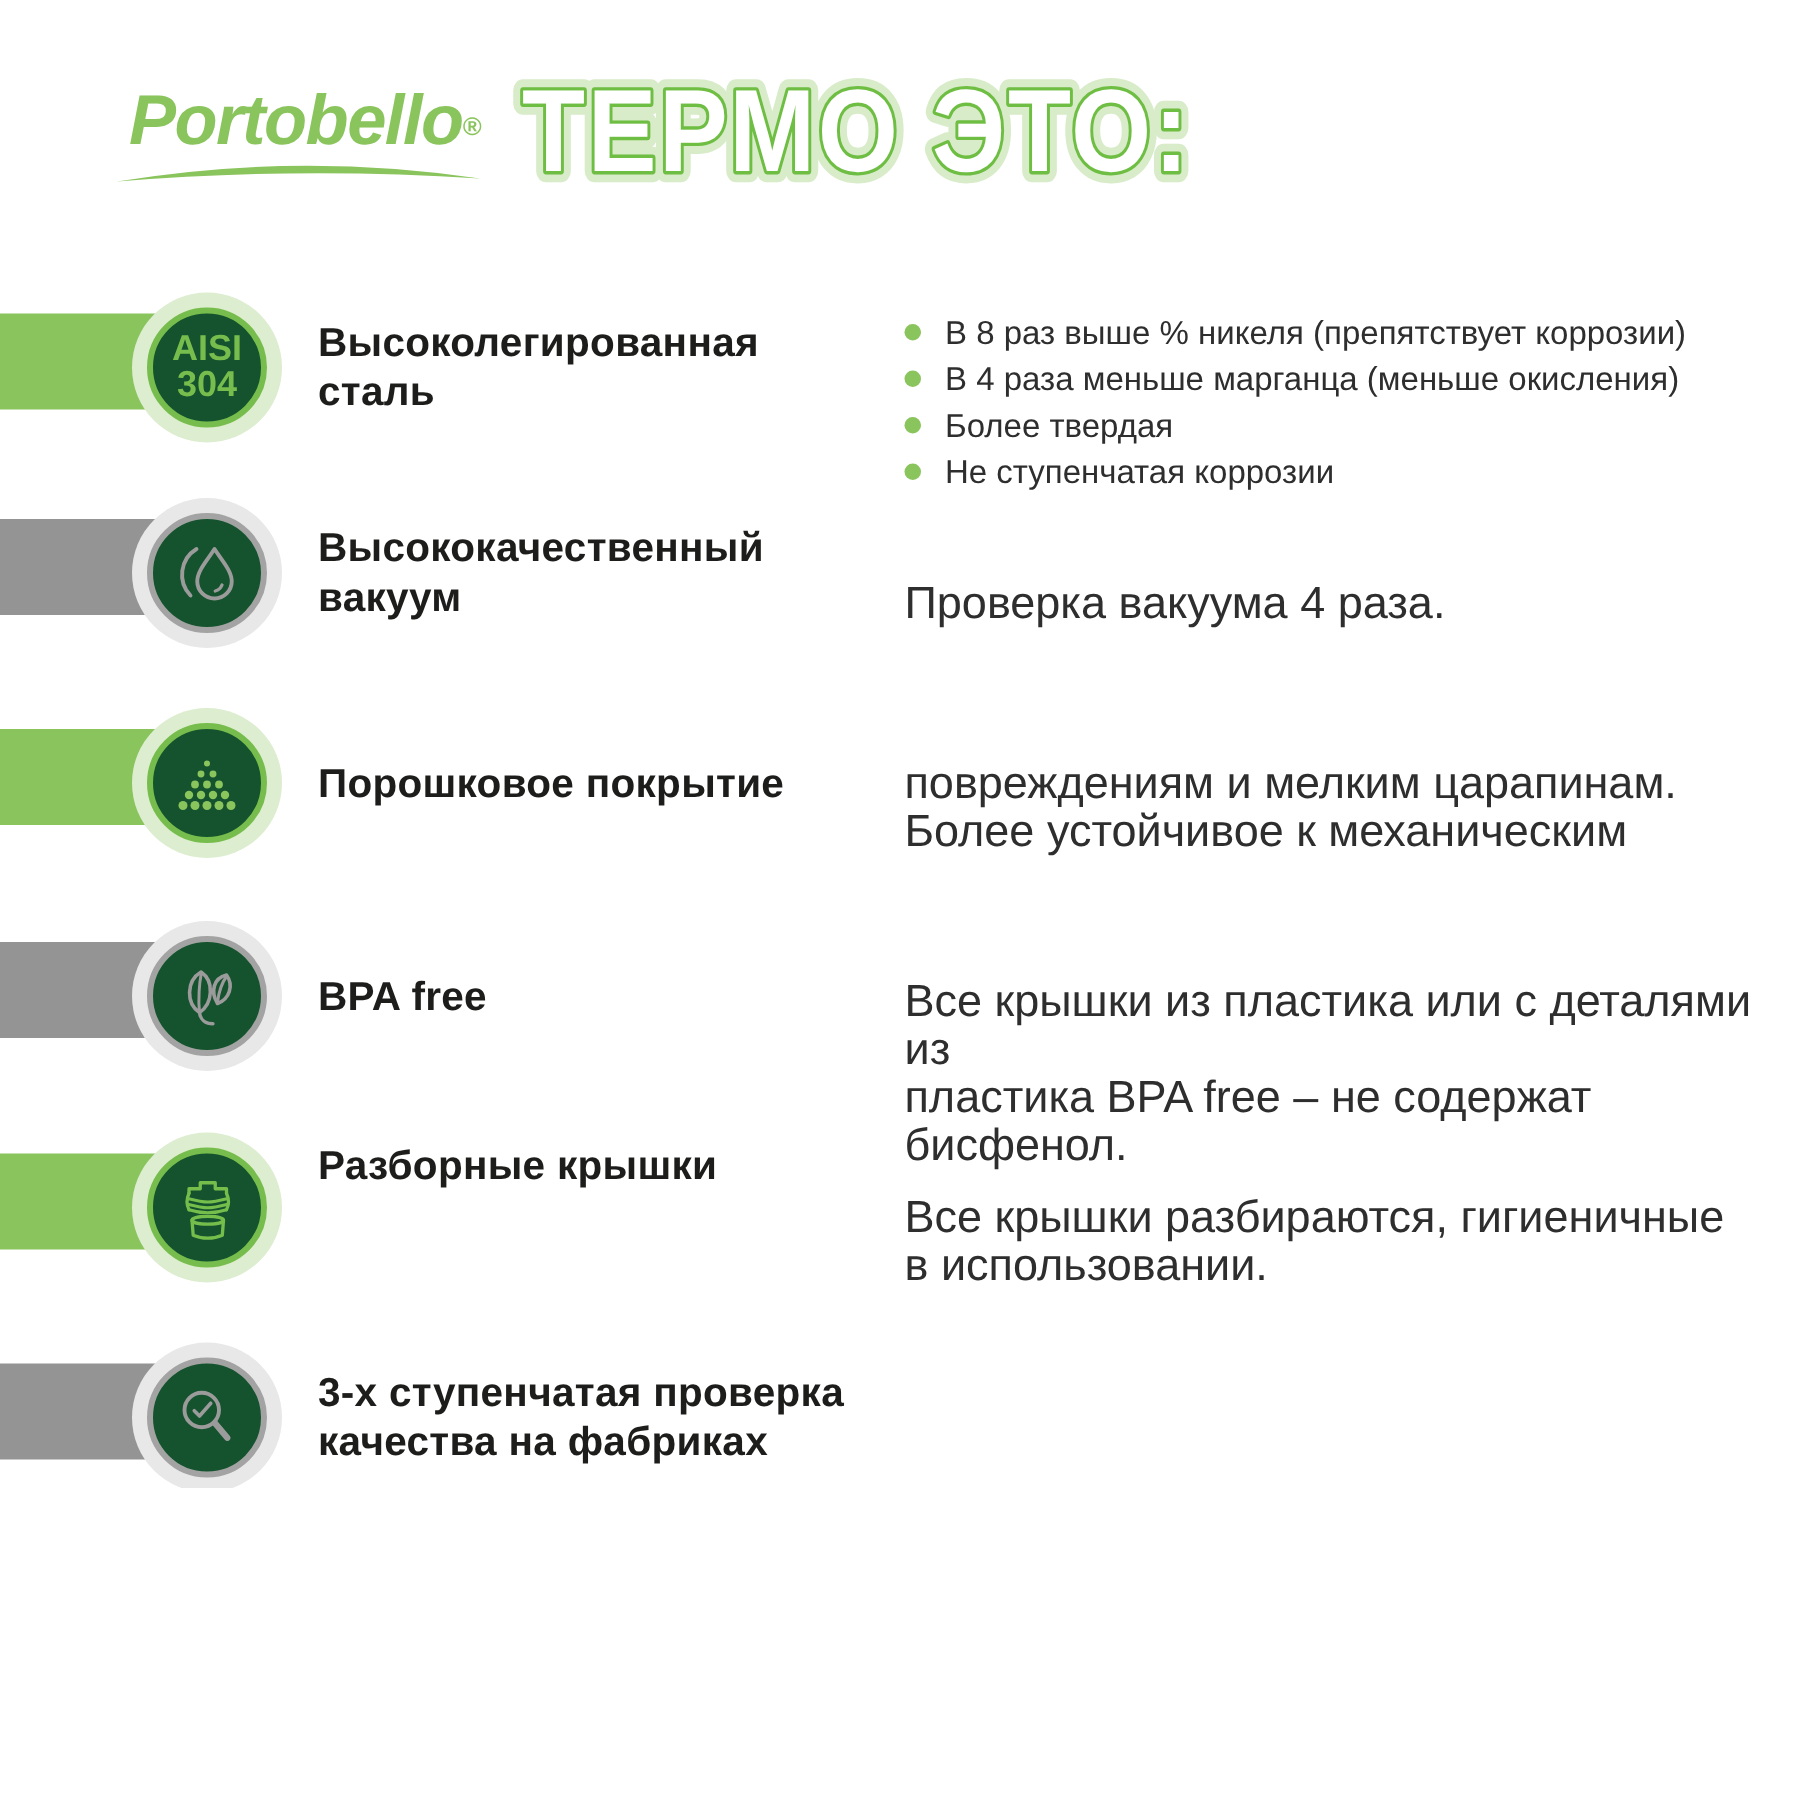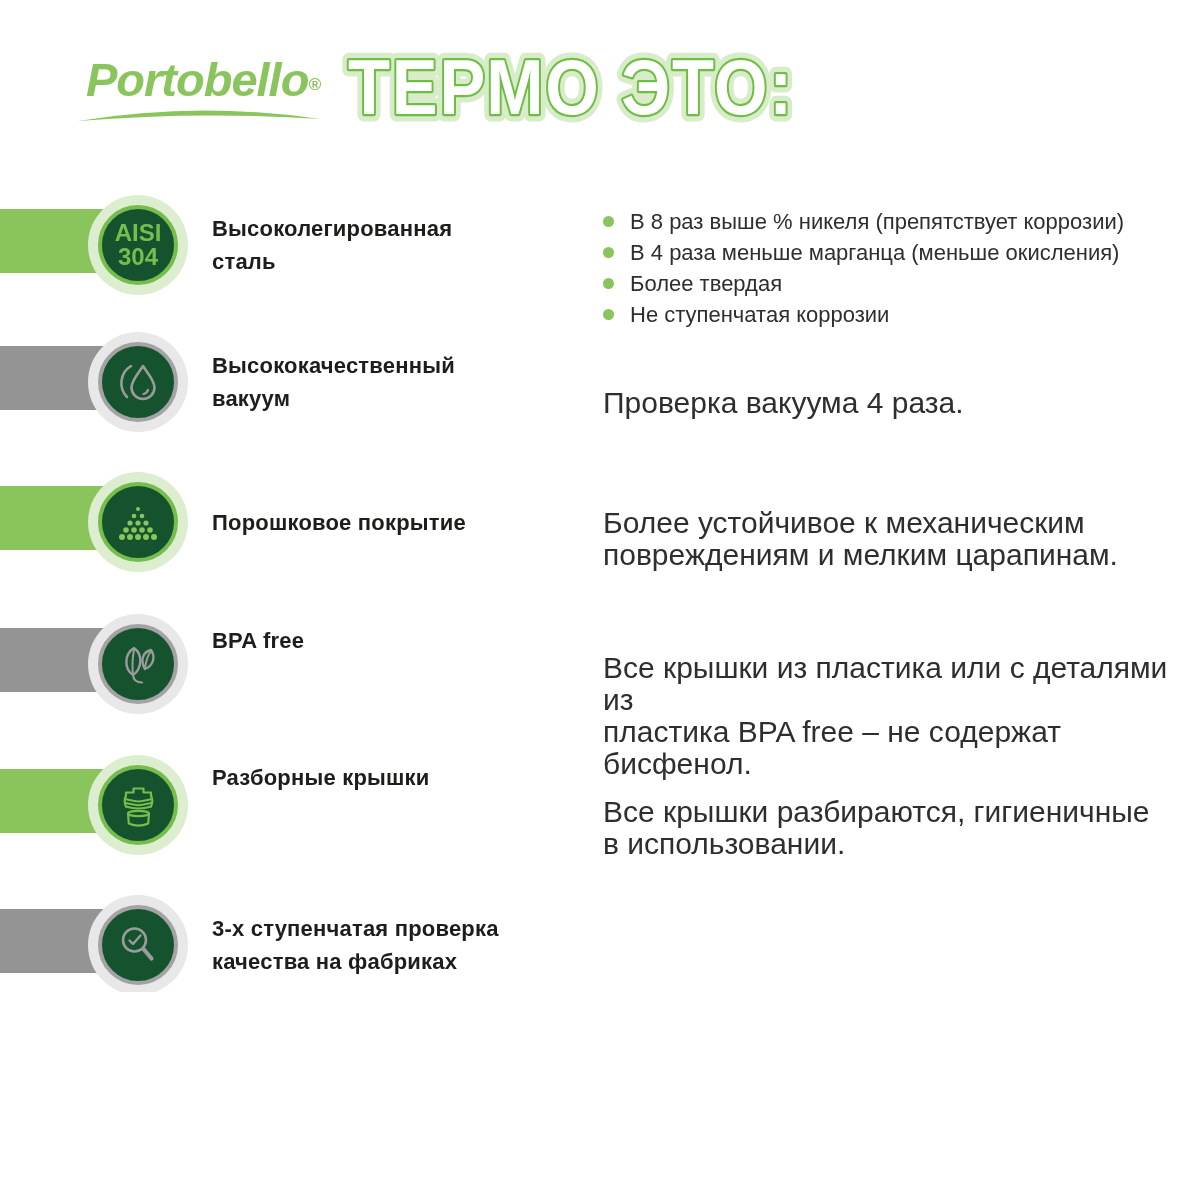--- a/index.html
+++ b/index.html
@@ -24,21 +24,21 @@
 
   .icon-circle{position:absolute;left:98px;width:72px;height:72px;border-radius:50%;
         background:#14532d;z-index:2;display:flex;align-items:center;justify-content:center;}
   .icon-circle.green{border:4px solid #77bd4d;box-shadow:0 0 0 10px #ddedcf;}
   .icon-circle.gray{border:4px solid #a3a3a3;box-shadow:0 0 0 10px #e8e8e8;}
 
   .badge-text{font-weight:bold;font-size:24px;line-height:24px;color:#77bd4d;
         text-align:center;letter-spacing:0px;}
 
   .row-title{position:absolute;left:212px;width:400px;height:80px;display:flex;
-        flex-direction:column;justify-content:center;font-weight:bold;font-size:22px;
+        flex-direction:column;justify-content:center;font-weight:bold;font-size:27px;
         line-height:33px;color:#1d1d1b;letter-spacing:0.2px;}
 
   .desc{position:absolute;left:603px;width:590px;font-size:30px;line-height:32px;color:#2e2e2e;}
   .desc span{display:block;}
 
   .bullet-list{position:absolute;left:603px;top:206px;width:590px;margin:0;padding:0;
         list-style:none;font-size:22px;color:#2e2e2e;}
   .bullet-list li{position:relative;padding-left:27px;line-height:31px;}
   .bullet-list li::before{content:"";position:absolute;left:0;top:10px;width:11px;height:11px;
         border-radius:50%;background:#8ac45c;}
@@ -116,35 +116,35 @@
         <circle class="fill-green" cx="15" cy="38" r="3"></circle>
         <circle class="fill-green" cx="23" cy="38" r="3"></circle>
         <circle class="fill-green" cx="31" cy="38" r="3"></circle>
         <circle class="fill-green" cx="39" cy="38" r="3"></circle>
     </svg>
   </div>
   <div class="row-title" style="top:482px">
     <span>Порошковое покрытие</span>
   </div>
   <div class="desc" style="top:507px">
+    <span>повреждениям и мелким царапинам.</span>
     <span>Более устойчивое к механическим</span>
-    <span>повреждениям и мелким царапинам.</span>
   </div>
 
   <div class="bar gray" style="top:628px"></div>
   <div class="icon-circle gray" style="top:624px">
     <svg class="icon-svg" width="46" height="46" viewBox="0 0 46 46">
       <path class="stroke-gray" stroke-width="2.4" d="M18 34 C 9 28, 9 13, 19 7 C 28 13, 27 28, 18 34 Z"></path>
       <path class="stroke-gray" stroke-width="2" d="M18 34 C 17 25, 18 14, 19 9"></path>
       <path class="stroke-gray" stroke-width="2.4" d="M30 28 C 38 25, 41 16, 36 9 C 27.5 11, 25 20, 30 28 Z"></path>
       <path class="stroke-gray" stroke-width="2" d="M30 27 C 31 20, 33 14, 36 10"></path>
       <path class="stroke-gray" stroke-width="2.2" d="M18 34 C 18.5 39, 22 41.5, 27 41.5"></path>
     </svg>
   </div>
-  <div class="row-title" style="top:600px">
+  <div class="row-title" style="top:624px">
     <span>BPA free</span>
   </div>
   <div class="desc" style="top:652px">
     <span>Все крышки из пластика или с деталями из</span>
     <span>пластика BPA free – не содержат бисфенол.</span>
   </div>
 
   <div class="bar green" style="top:769px"></div>
   <div class="icon-circle green" style="top:765px">
     <svg class="icon-svg" width="46" height="48" viewBox="0 0 46 48">

